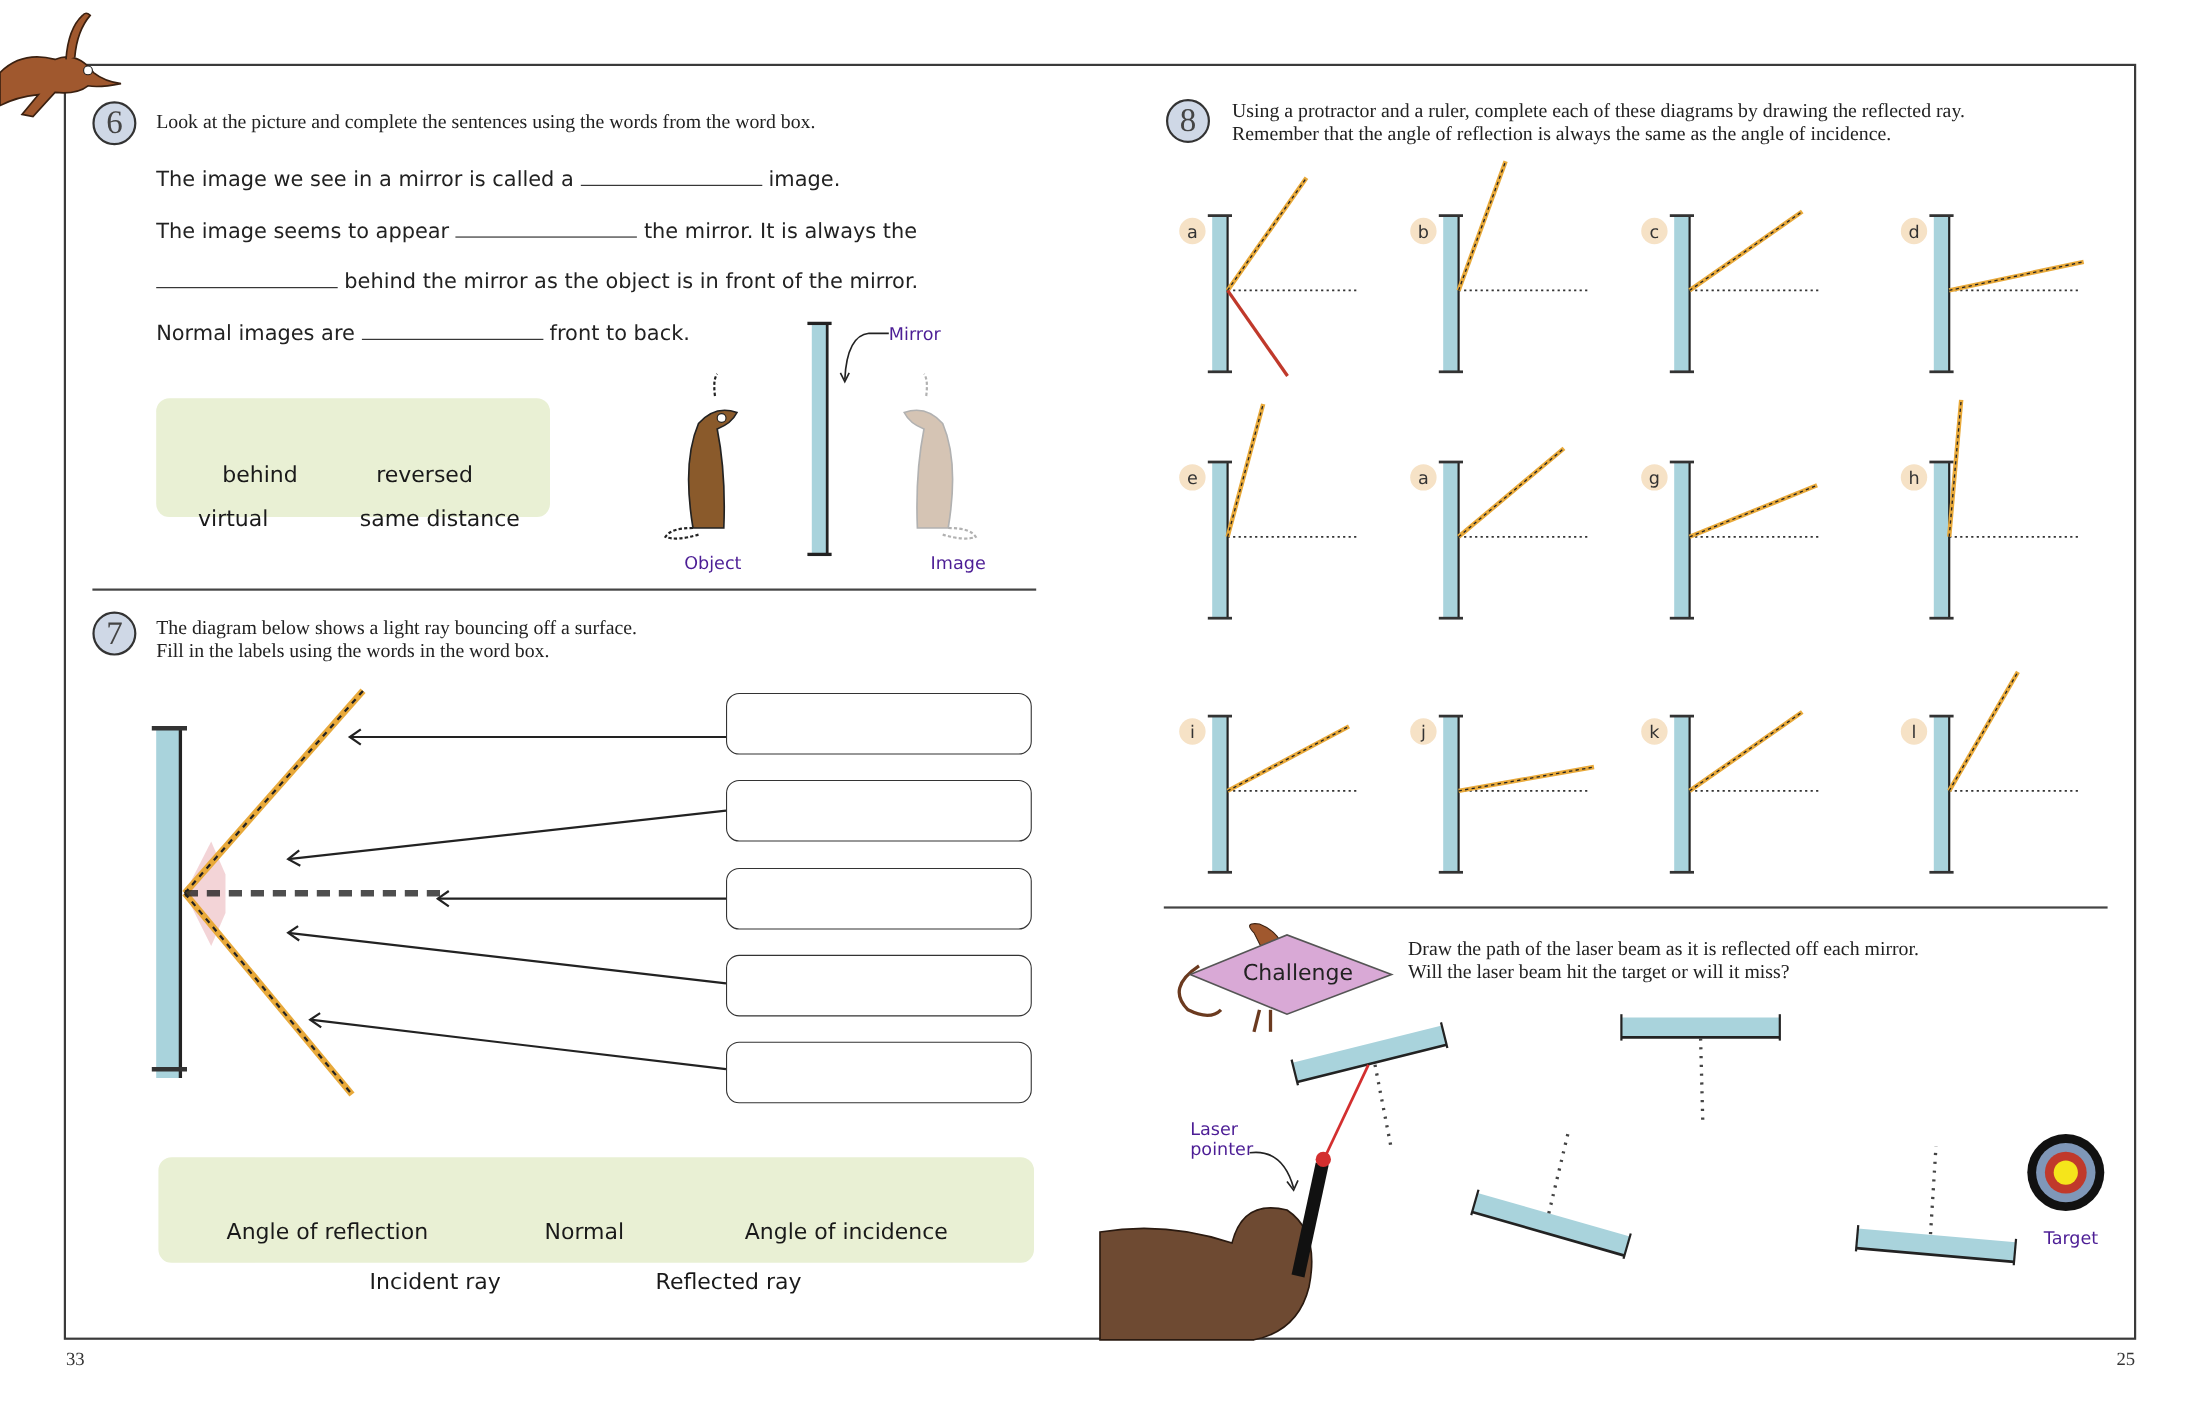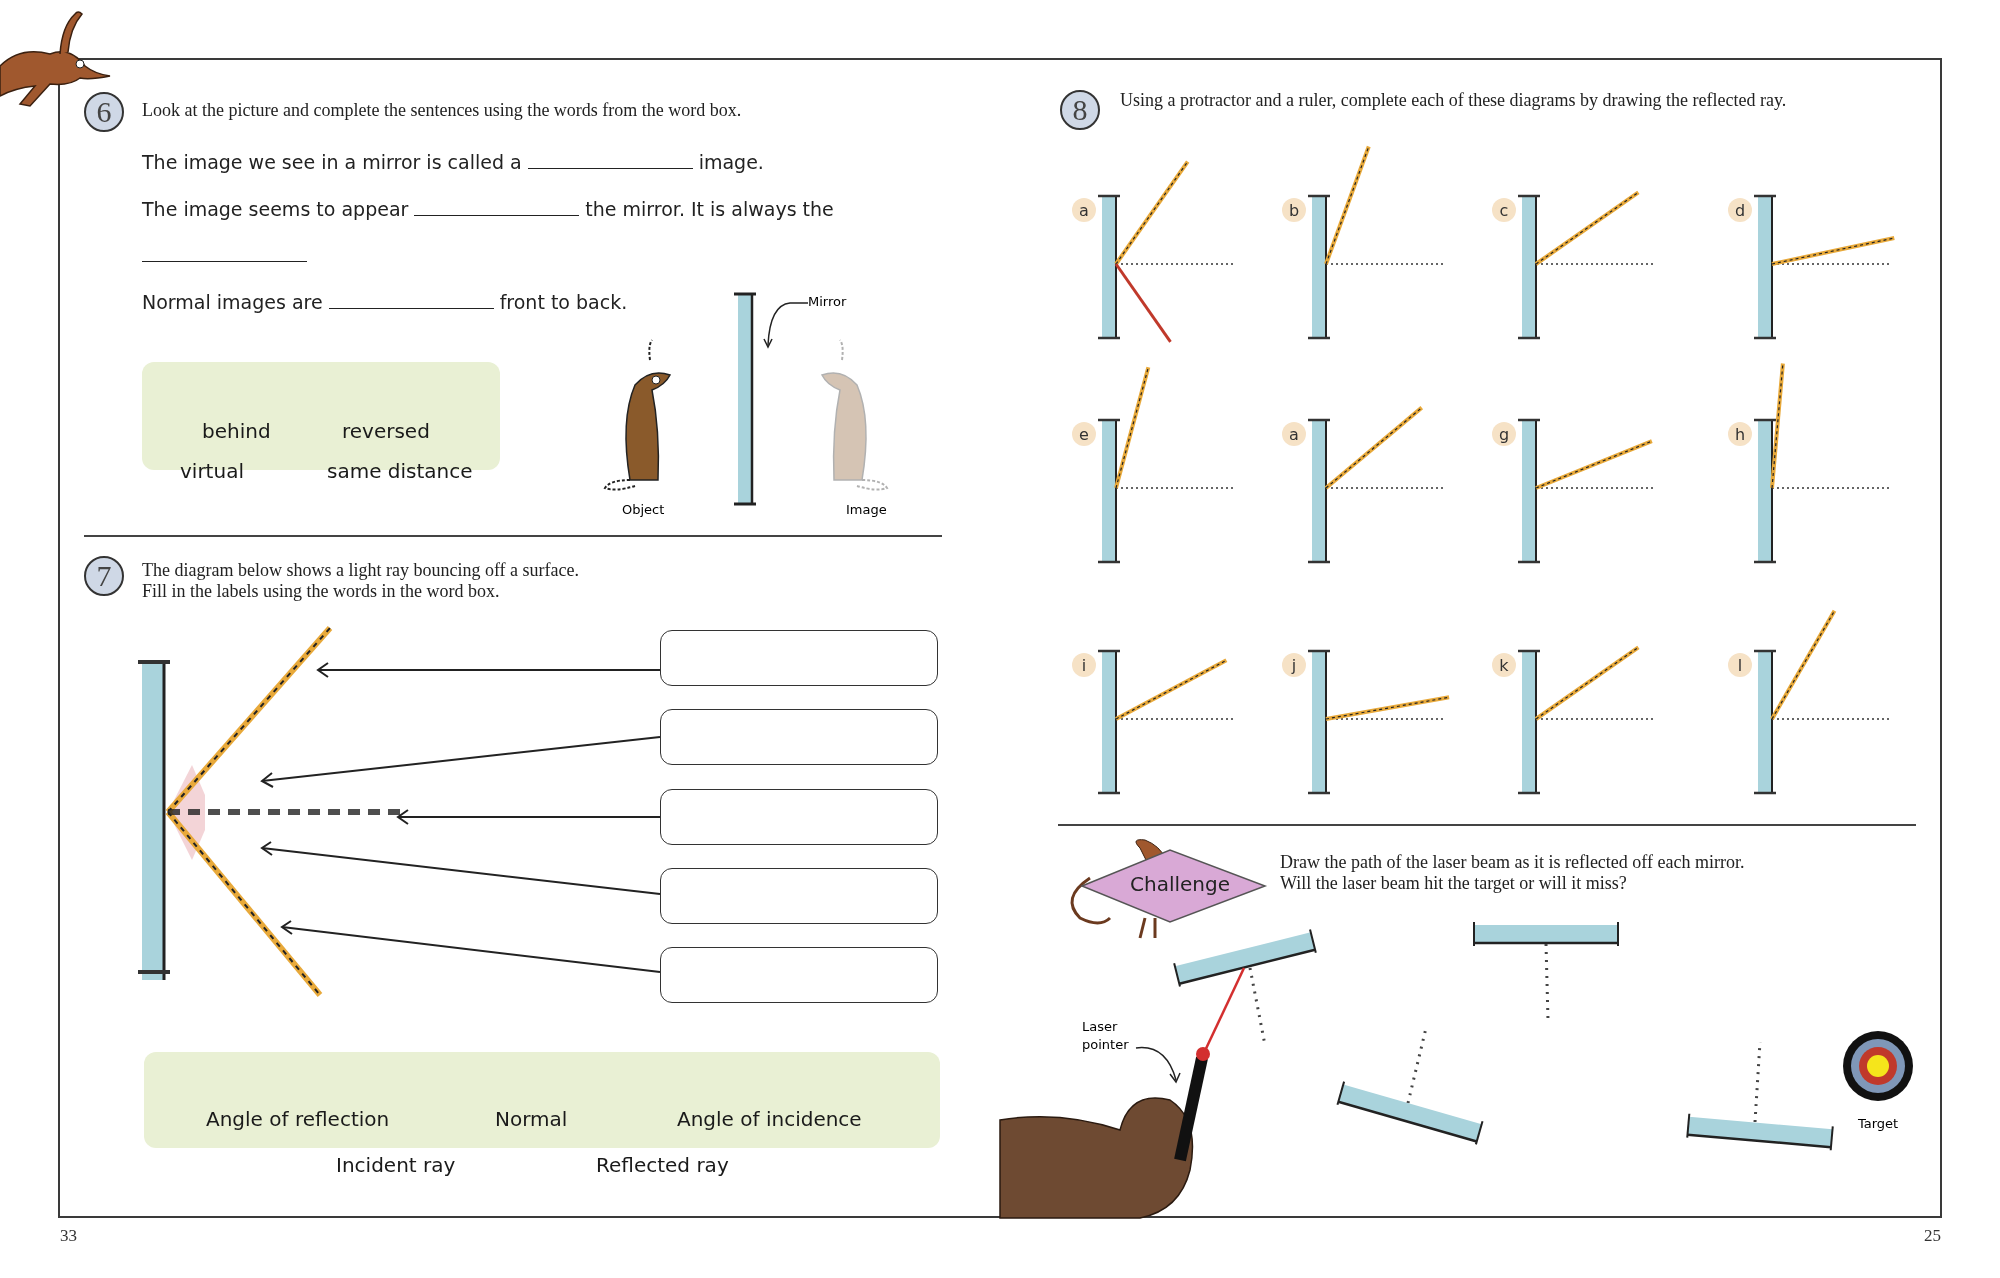--- a/index.html
+++ b/index.html
@@ -29,21 +29,21 @@
   .hr { position:absolute; height:2px; background:#444; }
   .label-box {
     position:absolute; width:278px; height:56px; border:1.5px solid #333;
     border-radius:12px; background:#fff; box-sizing:border-box;
   }
   .letter {
     position:absolute; width:24px; height:24px; border-radius:50%;
     background:#f6e2c6; display:flex; align-items:center; justify-content:center;
     font-size:16px; font-family:"DejaVu Sans", sans-serif; color:#333;
   }
-  .small-label { position:absolute; font-size:13px; font-family:"DejaVu Sans", sans-serif; color:#000000; }
+  .small-label { position:absolute; font-size:16px; font-family:"DejaVu Sans", sans-serif; color:#4c1d95; }
   svg { position:absolute; overflow:visible; }
 </style>
 </head>
 <body>
 
 <div class="frame"></div>
 
 <svg style="left:0;top:6px" width="120" height="100" viewBox="0 0 120 100">
   <path d="M0 60 Q20 40 50 48 Q70 40 85 60 Q95 68 110 70 Q90 74 80 72 Q70 80 50 78 L30 100 L20 98 L35 80 Q15 82 0 90 Z" fill="#a0582e" stroke="#3a2010" stroke-width="1.5"></path>
   <path d="M60 48 Q62 20 75 8 Q78 4 82 8 Q70 22 68 46" fill="#a0582e" stroke="#3a2010" stroke-width="1.5"></path>
@@ -55,21 +55,21 @@
   </div>
 <div class="instr" style="left:142px;top:100px">Look at the picture and complete the sentences using the words from the word box.</div>
 
 <div class="sentence hand" style="left:142px;top:150px">
   <span>The image we see in a mirror is called a</span><span class="blank"></span><span>image.</span>
 </div>
 <div class="sentence hand" style="left:142px;top:197px">
   <span>The image seems to appear</span><span class="blank"></span><span>the mirror. It is always the</span>
 </div>
 <div class="sentence hand" style="left:142px;top:243px">
-  <span class="blank" style="margin-left:0"></span>
+  <span class="blank" style="margin-left:0"></span><span>behind the mirror as the object is in front of the mirror.</span>
 </div>
 <div class="sentence hand" style="left:142px;top:290px">
   <span>Normal images are</span><span class="blank"></span><span>front to back.</span>
 </div>
 
 <div class="wordbox" style="left:142px;top:362px;width:358px;height:108px">
   <span style="left:60px;top:18px">behind</span>
   <span style="left:200px;top:18px">reversed</span>
   <span style="left:38px;top:58px">virtual</span>
   <span style="left:185px;top:58px">same distance</span>
@@ -153,20 +153,21 @@
   <span style="left:452px;top:62px">Reflected ray</span>
 </div>
 
 <div class="page-num" style="left:60px;top:1226px">33</div>
 
 <div class="qnum" style="left:1060px;top:90px">
     <span>8</span>
   </div>
 <div class="instr" style="left:1120px;top:90px">
   <div>Using a protractor and a ruler, complete each of these diagrams by drawing the reflected ray.</div>
+  <div>Remember that the angle of reflection is always the same as the angle of incidence.</div>
 </div>
 
 <div id="q8-grid">
     <div class="letter" style="left: 1072px; top: 198px;">a</div>
     <svg width="2000" height="1278" style="left: 0px; top: 0px;">
       <rect x="1102" y="196" width="14" height="142" fill="#a9d3dc"></rect>
       <line x1="1116" y1="196" x2="1116" y2="338" stroke="#222" stroke-width="2"></line>
       <line x1="1098" y1="196" x2="1120" y2="196" stroke="#333" stroke-width="2.5"></line>
       <line x1="1098" y1="338" x2="1120" y2="338" stroke="#333" stroke-width="2.5"></line>
       <line x1="1116" y1="264" x2="1234" y2="264" stroke="#333" stroke-width="1.5" stroke-dasharray="2 3"></line>

